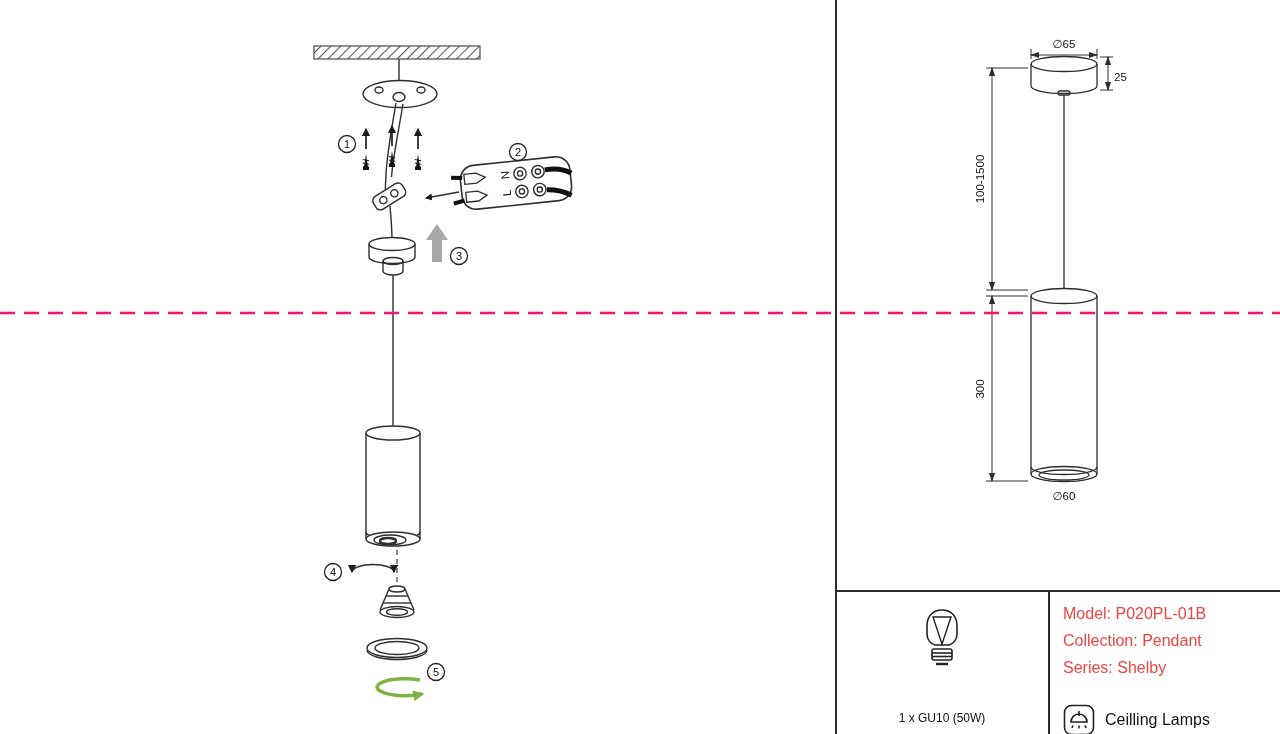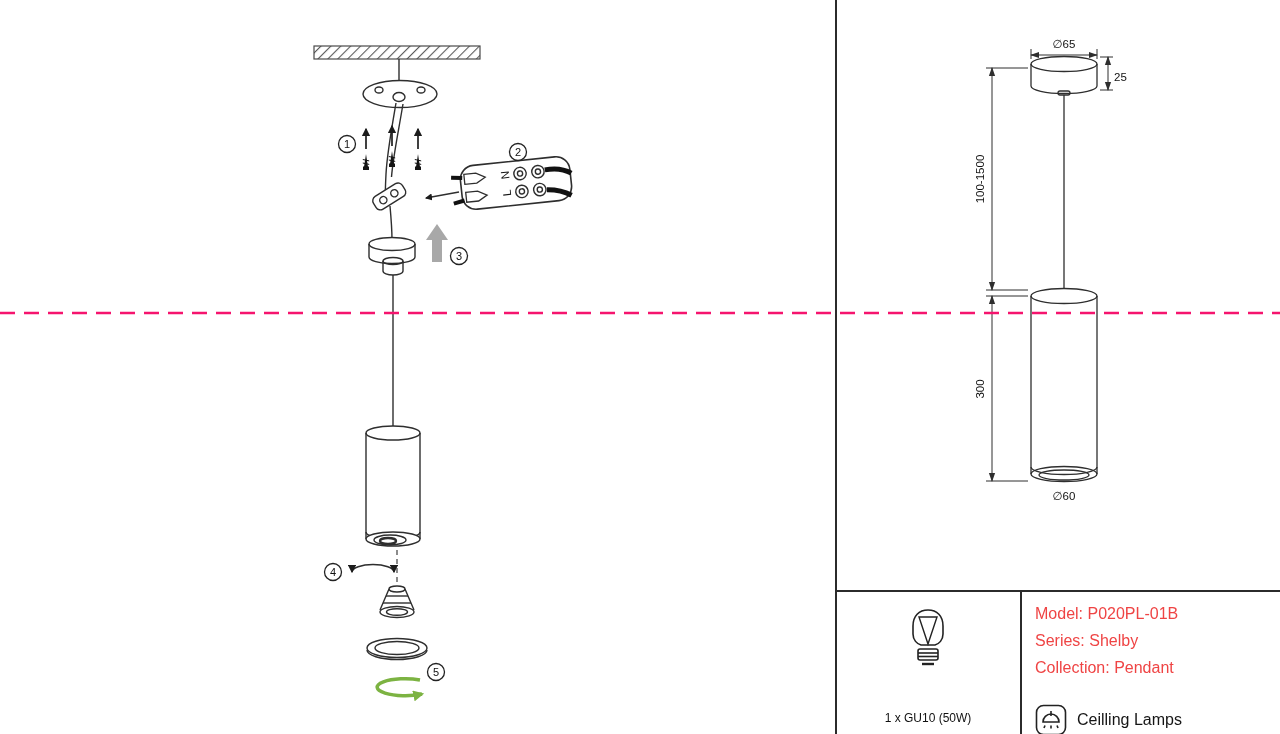--- a/index.html
+++ b/index.html
@@ -3,21 +3,21 @@
 <meta charset="utf-8">
 <style>
   html,body{margin:0;padding:0;background:#fff;}
   .page{position:relative;width:1280px;height:734px;background:#ffffff;overflow:hidden;
         font-family:"Liberation Sans",sans-serif;}
   svg.scene{position:absolute;left:0;top:0;}
   svg text{font-family:"Liberation Sans",sans-serif;font-size:11.5px;fill:#111;stroke:none;}
   svg text.stepnum{font-size:11px;}
   .boxes{position:absolute;left:836px;top:590px;width:444px;height:144px;display:flex;
          border-top:2px solid #2b2b2b;box-sizing:border-box;background:transparent;}
-  .box-bulb{width:184px;box-sizing:border-box;display:flex;flex-direction:column;
+  .box-bulb{width:212px;box-sizing:border-box;display:flex;flex-direction:column;
             align-items:center;justify-content:space-between;padding:12px 0 9px;}
   .bulb-caption{font-size:12px;color:#111;}
   .box-info{flex:1;border-left:2px solid #2b2b2b;box-sizing:border-box;
             padding:8px 8px 6px 13px;display:flex;flex-direction:column;}
   .info-line{font-size:16px;color:#ef4444;line-height:27px;white-space:nowrap;}
   .category{display:flex;align-items:center;gap:10px;margin-top:23px;}
   .category-label{font-size:16px;color:#151515;}
 </style>
 </head>
 <body>
@@ -214,22 +214,22 @@
         <line x1="13" y1="49" x2="33" y2="49"></line>
         <line x1="13" y1="52.5" x2="33" y2="52.5"></line>
         <line x1="17" y1="60" x2="29" y2="60" stroke-width="2.4"></line>
       </g>
     </svg>
     <div class="bulb-caption">1 x GU10 (50W)</div>
   </div>
 
   <div class="box-info">
     <div class="info-line">Model: P020PL-01B</div>
+    <div class="info-line">Collection: Pendant</div>
     <div class="info-line">Series: Shelby</div>
-    <div class="info-line">Collection: Pendant</div>
     <div class="category">
       <svg width="32" height="32" viewBox="0 0 32 32">
         <g stroke="#222" fill="none" stroke-width="1.6">
           <rect x="1.5" y="1.5" width="29" height="29" rx="7"></rect>
           <line x1="16" y1="7" x2="16" y2="12"></line>
           <path d="M8,18 A8,8 0 0 1 24,18 Z"></path>
           <line x1="10" y1="21.5" x2="9" y2="24"></line>
           <line x1="16" y1="21.5" x2="16" y2="24.5"></line>
           <line x1="22" y1="21.5" x2="23" y2="24"></line>
         </g>

